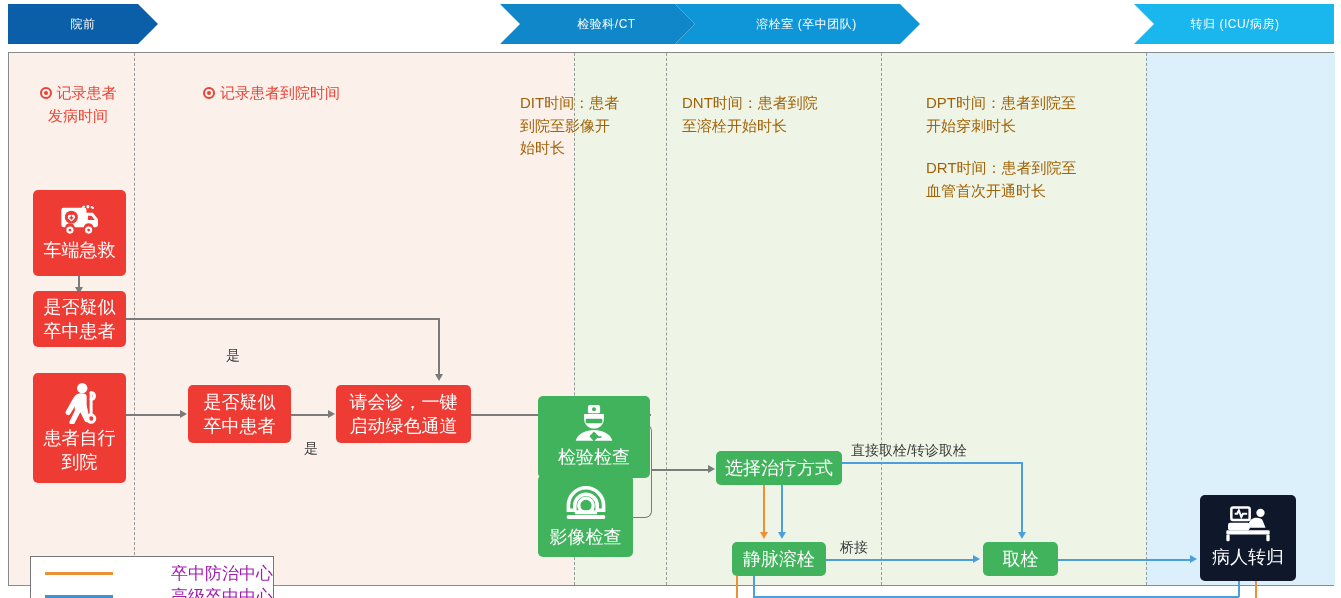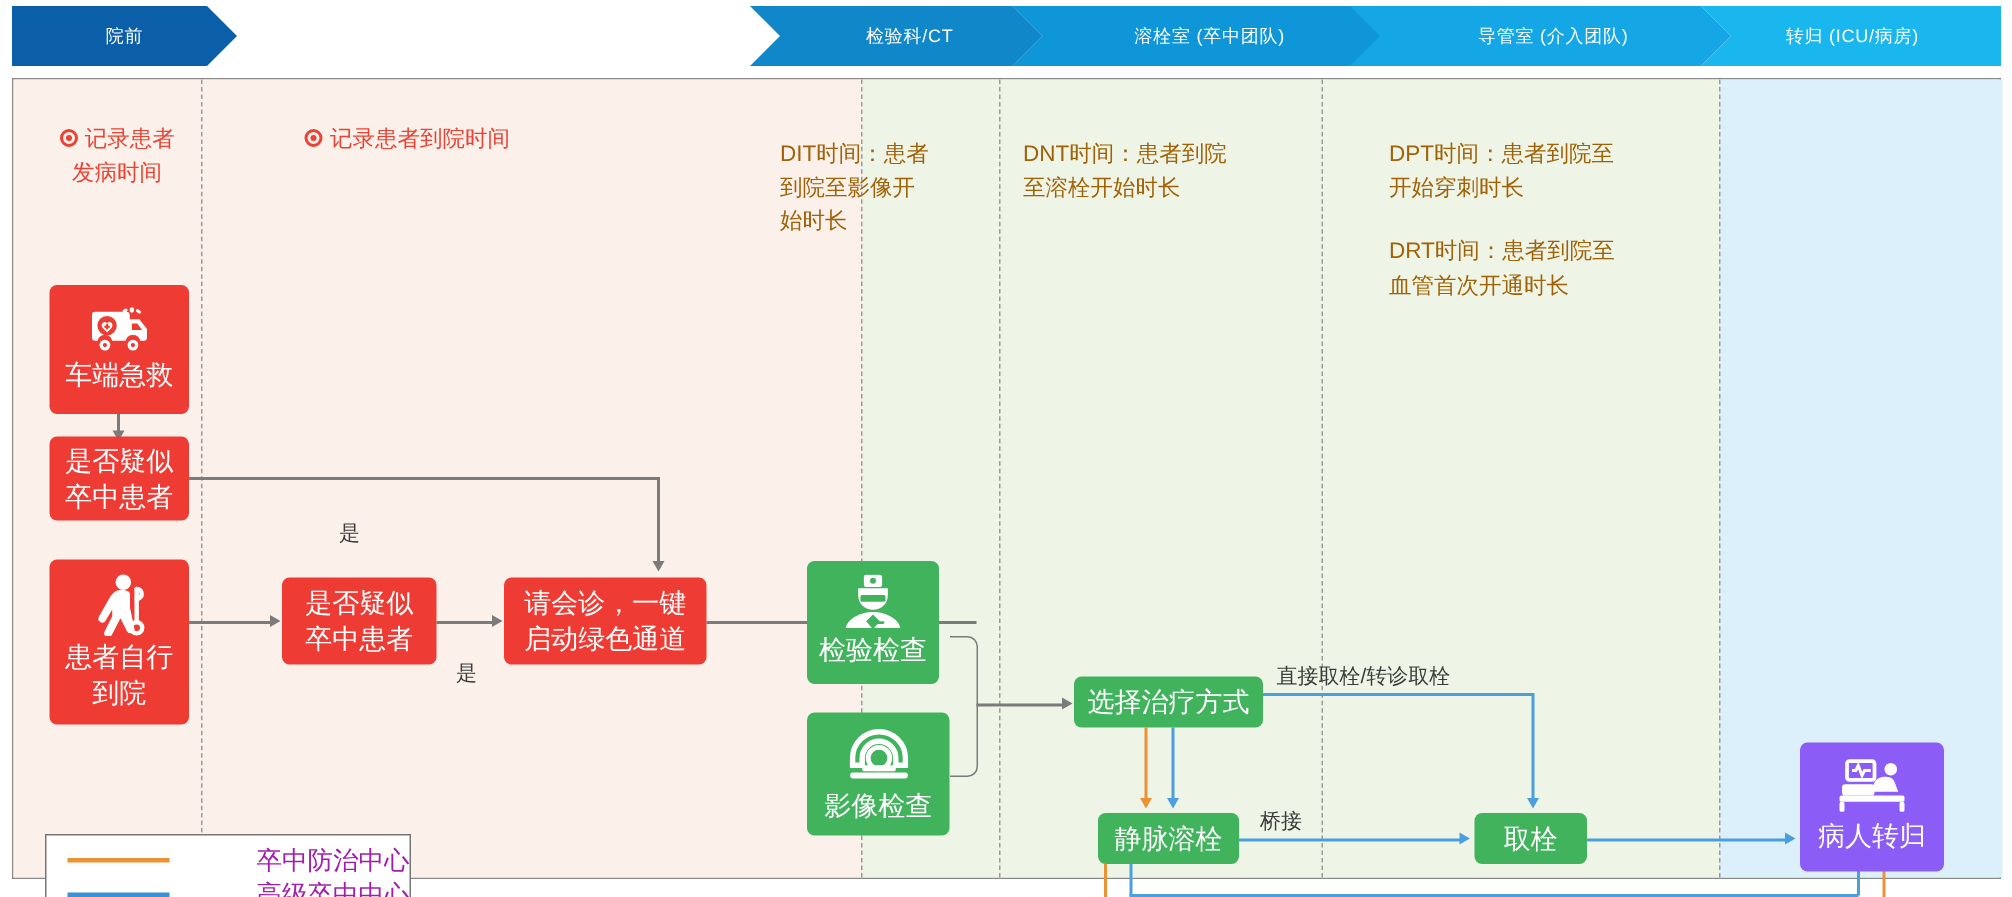--- a/index.html
+++ b/index.html
@@ -24,21 +24,21 @@
   .bullet{display:inline-block;width:12px;height:12px;border:2px solid #ea4335;border-radius:50%;
           position:relative;margin-right:5px;box-sizing:border-box;vertical-align:-1px;}
   .bullet:after{content:"";position:absolute;left:2px;top:2px;width:4px;height:4px;border-radius:50%;background:#ea4335;}
 
   
   .box{position:absolute;border-radius:5px;display:flex;flex-direction:column;
        align-items:center;justify-content:center;color:#fff;font-size:18px;line-height:1.35;
        text-align:center;white-space:pre-line;box-sizing:border-box;}
   .box.red{background:#ee3b33;}
   .box.green{background:#41b35d;}
-  .box.blue{background:#8b5cf6;}
+  .box.blue{background:#0f172a;}
   .box .ic{display:block;margin-bottom:2px;}
 
   
   .ln{position:absolute;background:#7b7b7b;}
   .ln.o{background:#eb9234;}
   .ln.b{background:#4a9fdc;}
   .hz{height:1.6px;}
   .vt{width:1.6px;}
   .arw{position:absolute;width:0;height:0;}
   .arw.r{border-top:4.5px solid transparent;border-bottom:4.5px solid transparent;border-left:7px solid #7b7b7b;}
@@ -68,23 +68,20 @@
 
   <div id="header">
       <div class="chev" style="left: 0px; width: 150px; background: rgb(11, 94, 168); z-index: 10; clip-path: polygon(0px 0px, calc(100% - 20px) 0px, 100% 50%, calc(100% - 20px) 100%, 0px 100%);">
         <span style="margin-left: 0px;">院前</span>
       </div>
       <div class="chev" style="left: 492px; width: 195px; background: rgb(16, 135, 201); z-index: 8; clip-path: polygon(0px 0px, calc(100% - 20px) 0px, 100% 50%, calc(100% - 20px) 100%, 0px 100%, 20px 50%);">
         <span style="margin-left: 18px;">检验科/CT</span>
       </div>
       <div class="chev" style="left: 667px; width: 245px; background: rgb(15, 150, 216); z-index: 7; clip-path: polygon(0px 0px, calc(100% - 20px) 0px, 100% 50%, calc(100% - 20px) 100%, 0px 100%, 20px 50%);">
         <span style="margin-left: 18px;">溶栓室 (卒中团队)</span>
-      </div>
-      <div class="chev" style="left: 891px; width: 255px; background: rgb(21, 166, 229); z-index: 6; clip-path: polygon(0px 0px, calc(100% - 20px) 0px, 100% 50%, calc(100% - 20px) 100%, 0px 100%, 20px 50%);">
-        <span style="margin-left: 18px;">导管室 (介入团队)</span>
       </div>
       <div class="chev" style="left: 1126px; width: 200px; background: rgb(26, 182, 238); z-index: 5; clip-path: polygon(0px 0px, 100% 0px, 100% 100%, 0px 100%, 20px 50%);">
         <span style="margin-left: 2px;">转归 (ICU/病房)</span>
       </div>
     </div>
 
   <div id="panels">
       <div class="lane" style="left: 0px; width: 565px; background: rgb(251, 240, 234);"></div>
       <div class="lane" style="left: 565px; width: 572px; background: rgb(238, 245, 230);"></div>
       <div class="lane" style="left: 1137px; width: 189px; background: rgb(220, 240, 251);"></div>
@@ -204,21 +201,21 @@
       <div class="box red" style="left: 33px; top: 291px; width: 93px; height: 56px;"><span>是否疑似
 卒中患者</span></div>
       <div class="box red" style="left: 33px; top: 373px; width: 93px; height: 110px;"><svg width="40" height="42" class="ic">
           <use href="#sym-elderly"></use>
         </svg><span>患者自行
 到院</span></div>
       <div class="box red" style="left: 188px; top: 385px; width: 103px; height: 58px;"><span>是否疑似
 卒中患者</span></div>
       <div class="box red" style="left: 336px; top: 385px; width: 135px; height: 58px;"><span>请会诊，一键
 启动绿色通道</span></div>
-      <div class="box green" style="left: 538px; top: 374px; width: 88px; height: 82px; font-family: Liberation Mono, monospace;"><svg width="40" height="38" class="ic">
+      <div class="box green" style="left: 538px; top: 396px; width: 112px; height: 82px;"><svg width="40" height="38" class="ic">
           <use href="#sym-doctor"></use>
         </svg><span>检验检查</span></div>
       <div class="box green" style="left: 538px; top: 475px; width: 95px; height: 82px;"><svg width="46" height="40" class="ic">
           <use href="#sym-ct"></use>
         </svg><span>影像检查</span></div>
       <div class="box green" style="left: 716px; top: 451px; width: 126px; height: 34px;"><span>选择治疗方式</span></div>
       <div class="box green" style="left: 732px; top: 542px; width: 94px; height: 34px;"><span>静脉溶栓</span></div>
       <div class="box green" style="left: 983px; top: 542px; width: 75px; height: 34px;"><span>取栓</span></div>
       <div class="box blue" style="left: 1200px; top: 495px; width: 96px; height: 86px;"><svg width="50" height="37" class="ic">
           <use href="#sym-patientbed"></use>

